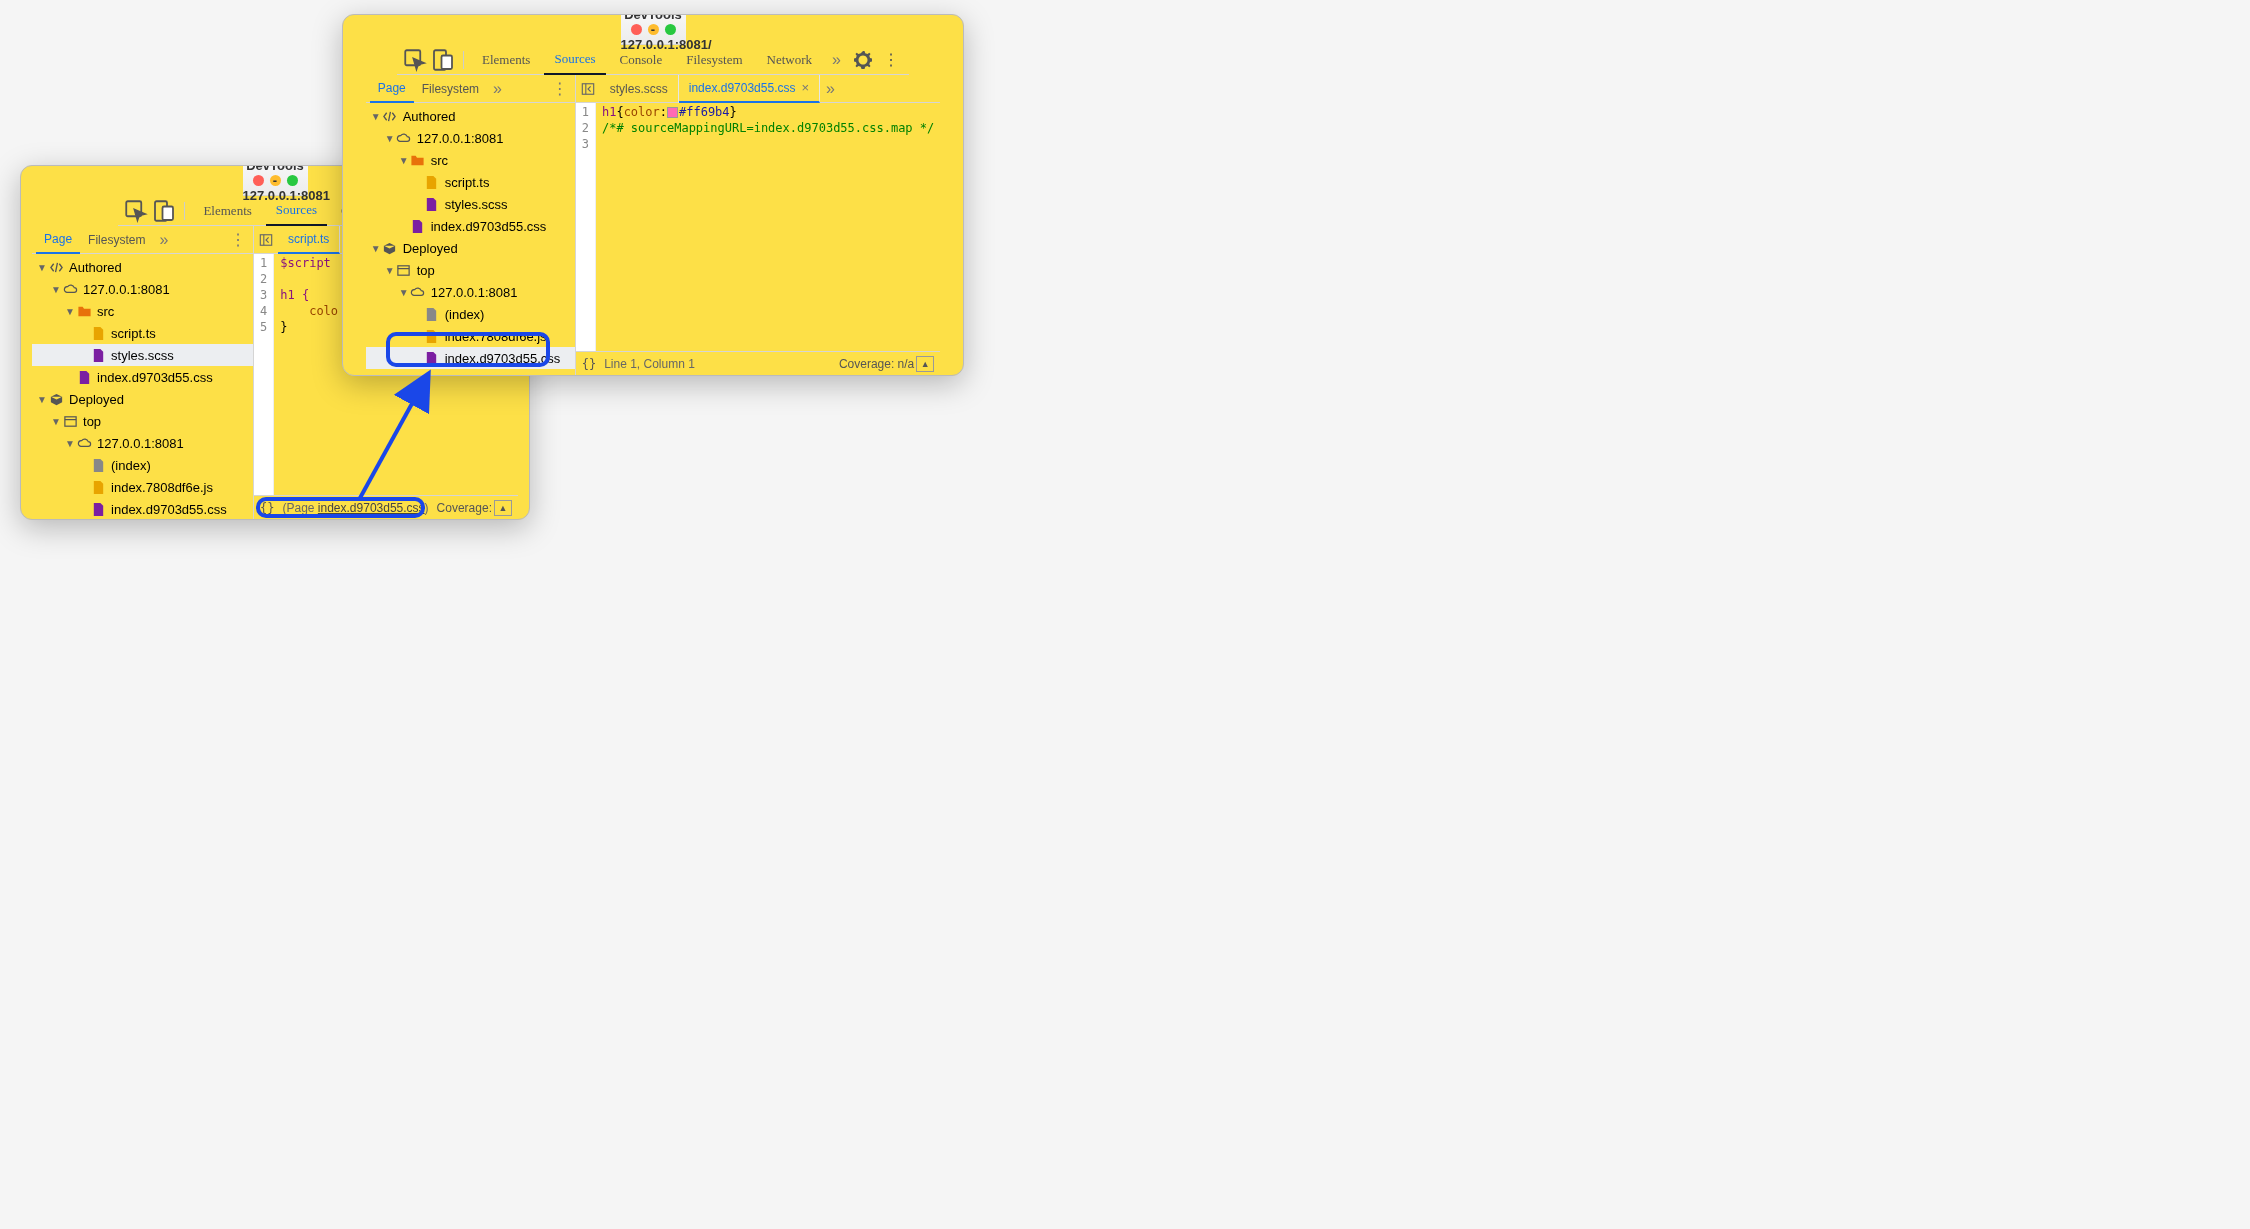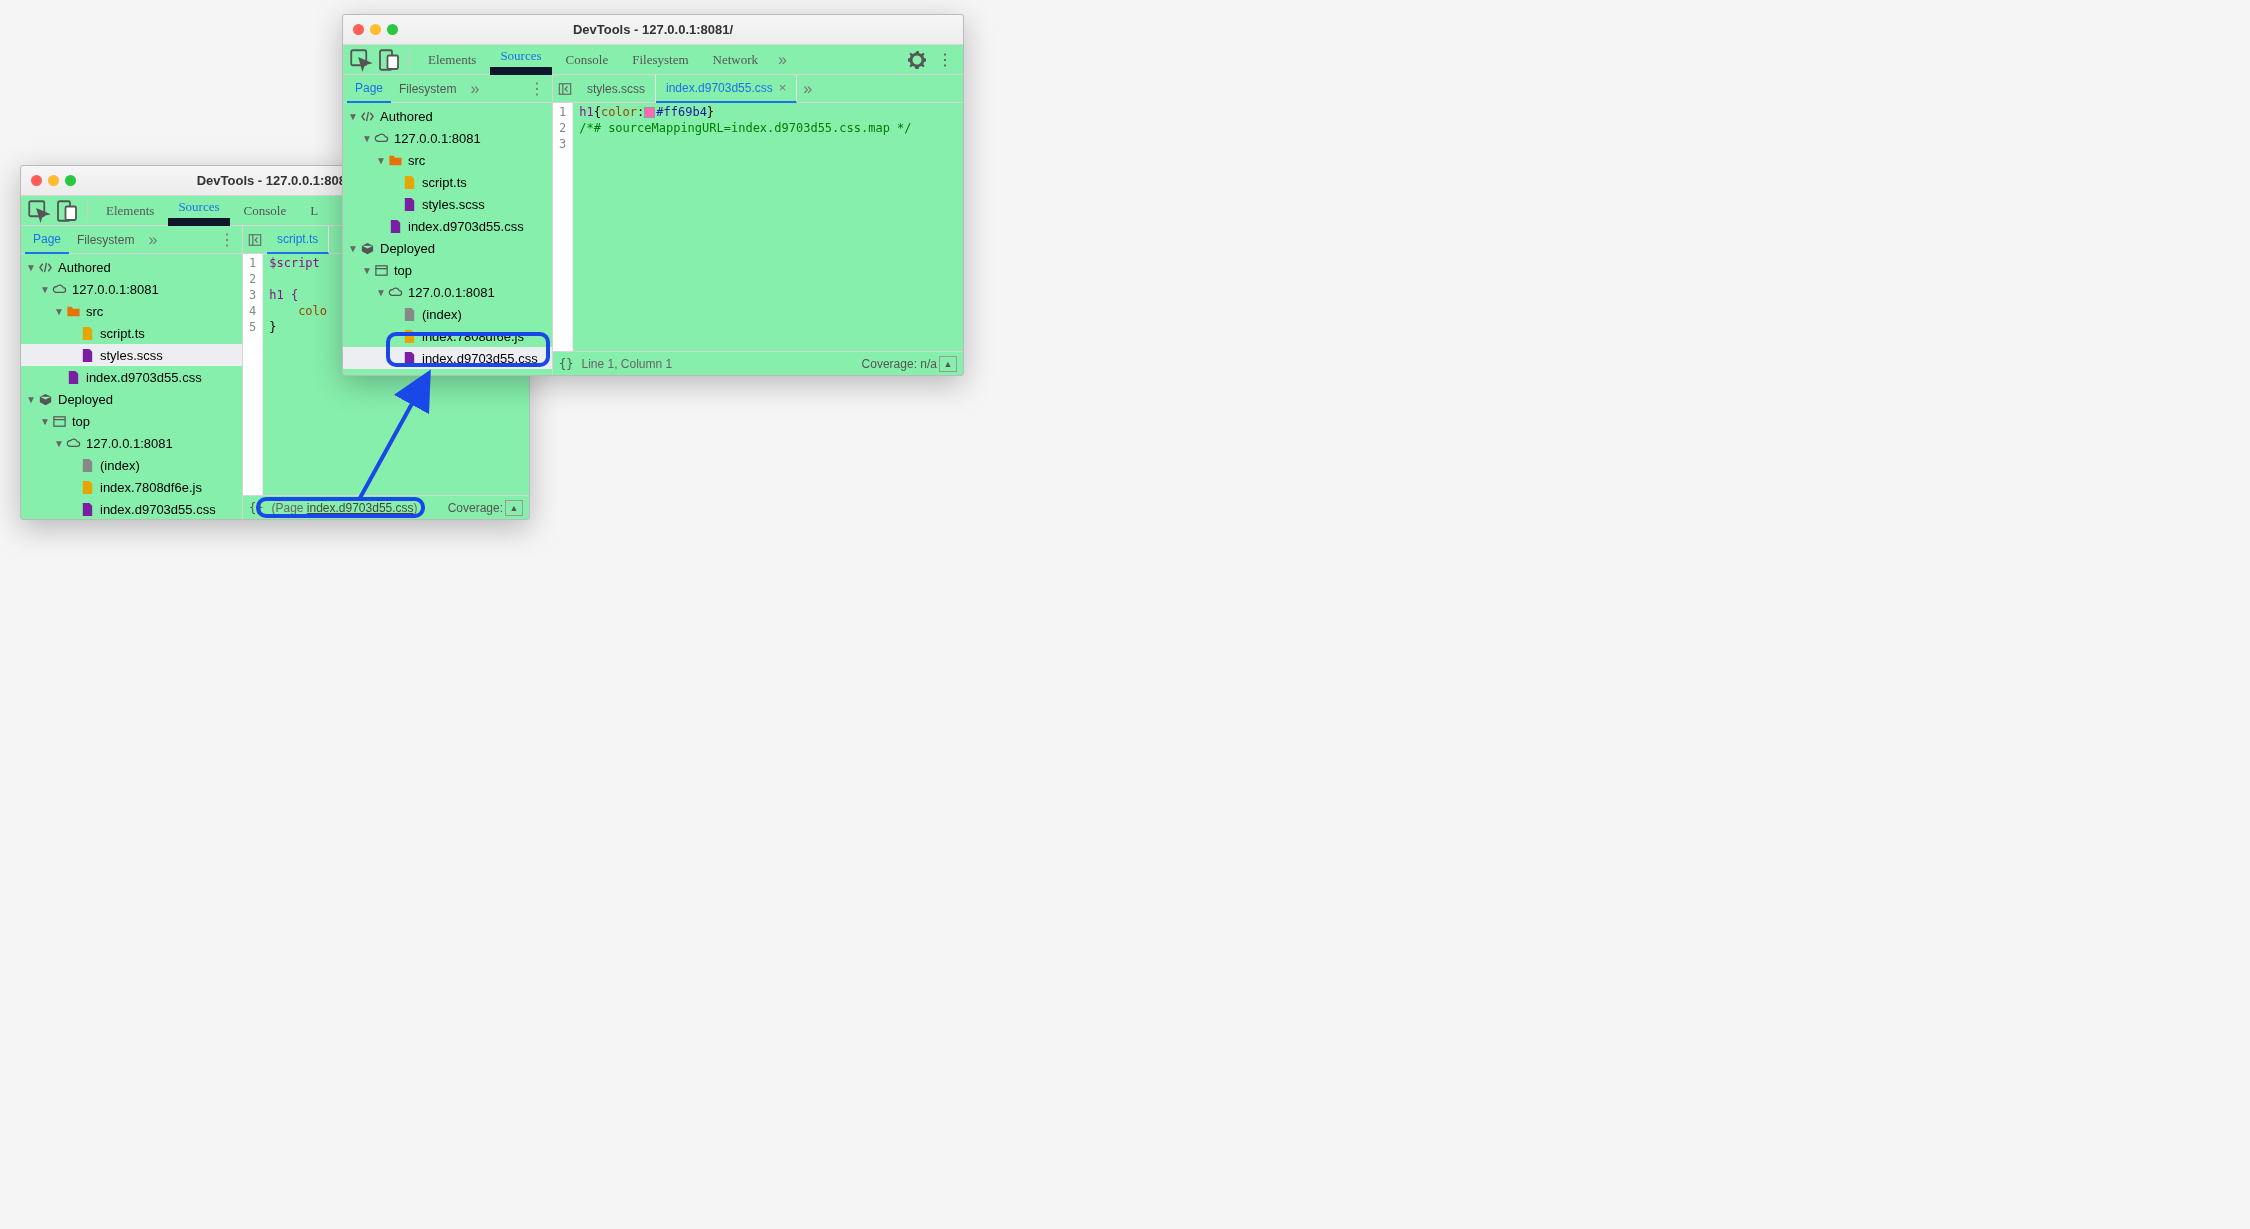--- a/index.html
+++ b/index.html
@@ -1,34 +1,34 @@
 <!DOCTYPE html>
 <html><head>
 <meta charset="utf-8">
 <style>
 * { box-sizing: border-box; margin: 0; padding: 0; }
 body { font-family: -apple-system, BlinkMacSystemFont, "Segoe UI", Helvetica, Arial, sans-serif; background: #f5f5f5; position: relative; width: 1500px; height: 820px; overflow: hidden; }
 
-.window { position: absolute; background: #86efac; border: 1px solid #bbb; border-radius: 3px; box-shadow: 0 8px 30px rgba(0,0,0,0.25); display: flex; flex-direction: column; overflow: hidden; }
+.window { position: absolute; background: #fde047; border: 1px solid #bbb; border-radius: 12px; box-shadow: 0 8px 30px rgba(0,0,0,0.25); display: flex; flex-direction: column; overflow: hidden; align-items: center; }
 .win-back { left: 20px; top: 165px; width: 510px; height: 355px; z-index: 1; }
 .win-front { left: 342px; top: 14px; width: 622px; height: 362px; z-index: 2; }
 
 .titlebar { height: 30px; background: linear-gradient(#f6f6f6,#ececec); border-bottom: 1px solid #d5d5d5; display: flex; align-items: center; padding: 0 10px; position: relative; flex-shrink: 0; }
 .traffic { display: flex; gap: 6px; }
 .light { width: 11px; height: 11px; border-radius: 50%; }
 .light.red { background: #ff5f57; }
 .light.yellow { background: #febc2e; }
 .light.green { background: #28c840; }
 .wintitle { position: absolute; left: 0; right: 0; text-align: center; font-size: 13px; font-weight: 600; color: #333; pointer-events: none; }
 
 .toolbar { height: 30px; border-bottom: 1px solid #d5d5d5; display: flex; align-items: center; padding: 0 6px; gap: 4px; flex-shrink: 0; }
 .tb-icon { width: 24px; height: 22px; display: flex; align-items: center; justify-content: center; color: #555; border-radius: 3px; cursor: pointer; }
 .tb-sep { width: 1px; height: 18px; background: #ccc; margin: 0 4px; }
 .tb-tab { padding: 0 10px; height: 30px; display: flex; align-items: center; font-size: 13px; color: #555; cursor: pointer; font-family: Liberation Serif, serif; }
-.tb-tab.active { color: #1a73e8; border-bottom: 8px solid #0f172a; }
+.tb-tab.active { color: #1a73e8; border-bottom: 2px solid #0f172a; }
 .tb-chev { color: #777; padding: 0 6px; cursor: pointer; }
 .tb-right { margin-left: auto; display: flex; align-items: center; gap: 4px; }
 
 .main { flex: 1; display: flex; min-height: 0; }
 .sidebar { width: 222px; border-right: 1px solid #d5d5d5; display: flex; flex-direction: column; min-height: 0; }
 .side-tabs { height: 28px; border-bottom: 1px solid #d5d5d5; display: flex; align-items: center; padding: 0 4px; flex-shrink: 0; }
 .side-tab { padding: 10px 8px; height: 28px; display: flex; align-items: center; font-size: 12px; color: #555; cursor: pointer; }
 .side-tab.active { color: #1a73e8; border-bottom: 2px solid #1a73e8; }
 .side-menu { margin-left: auto; color: #777; cursor: pointer; width: 22px; text-align: center; }
 

